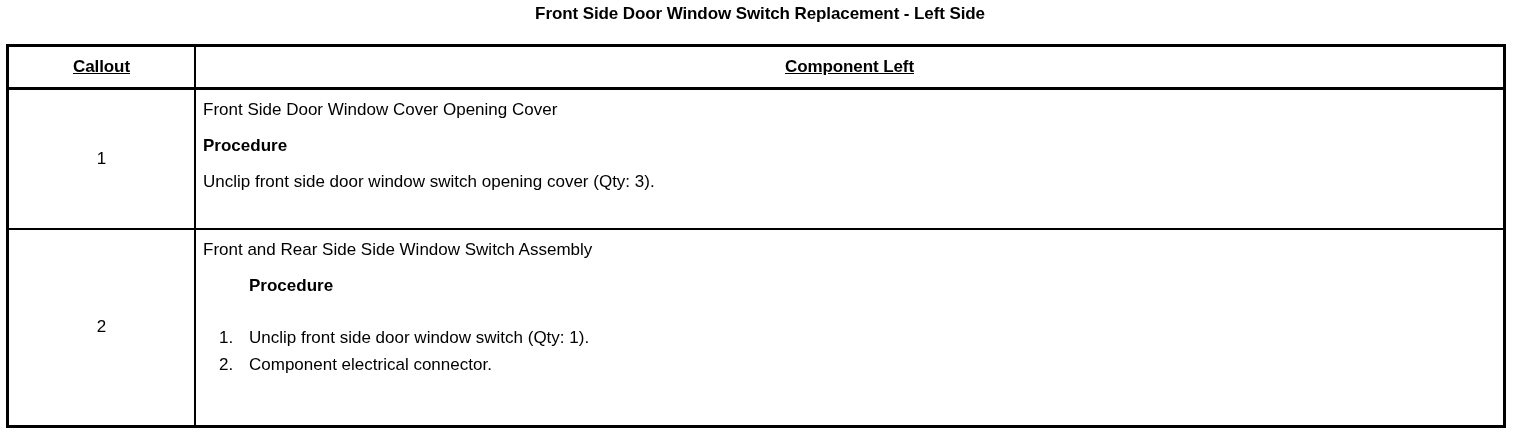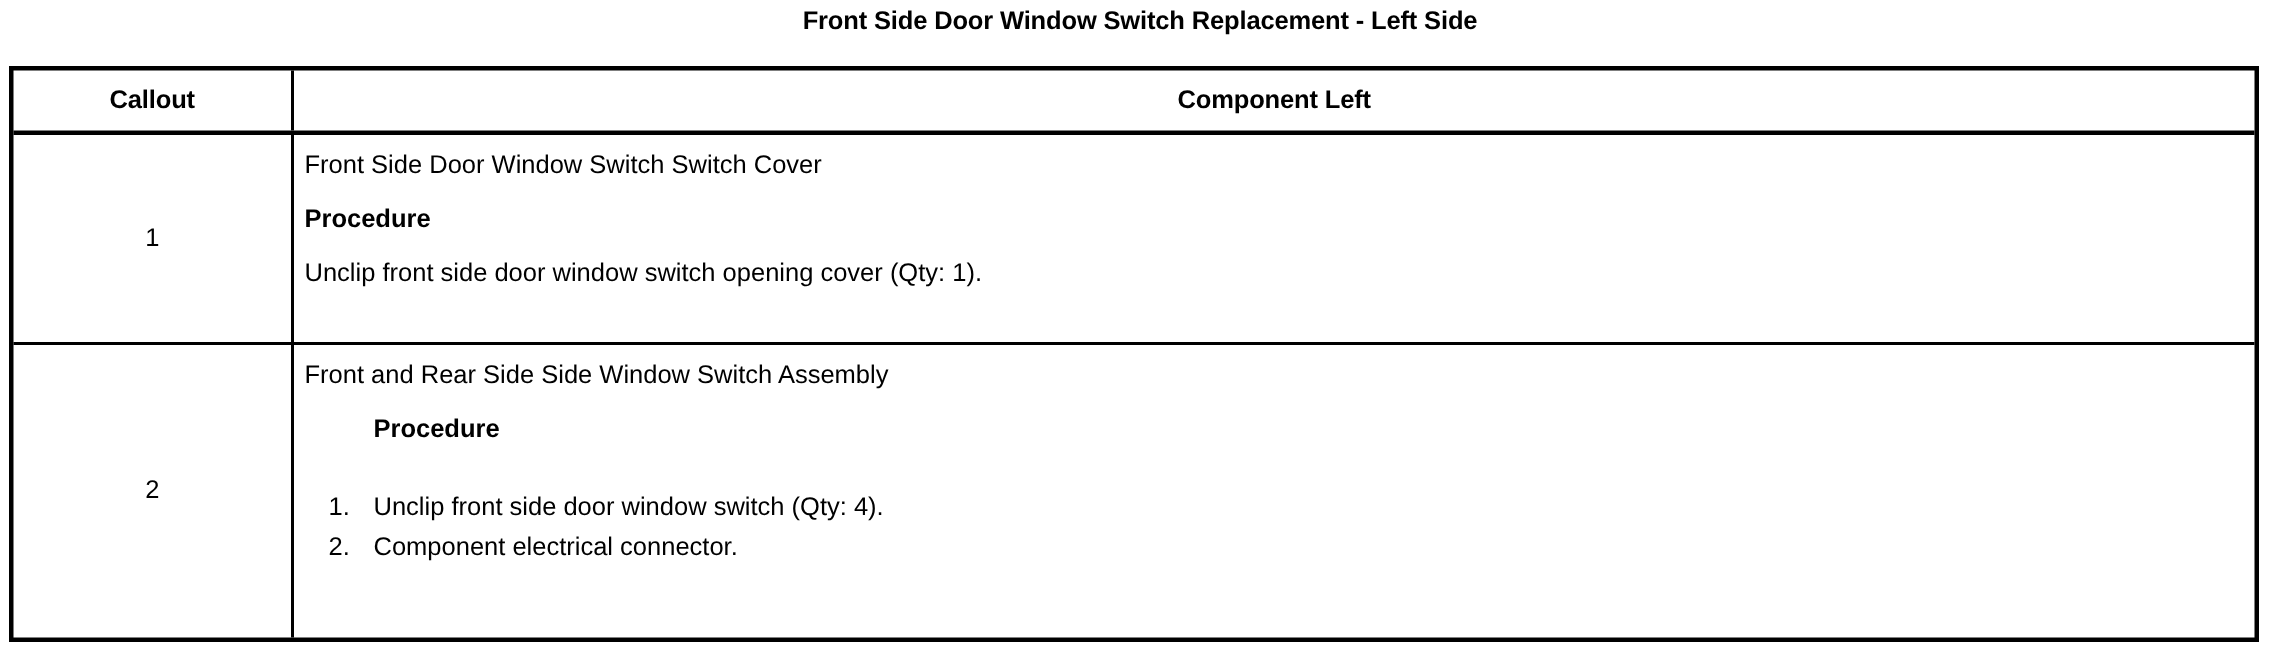--- a/index.html
+++ b/index.html
@@ -58,20 +58,21 @@
   
   .hdr-cell {
     border-bottom: 3px solid #000000;
     font-size: 17px;
     font-weight: bold;
     text-align: center;
     vertical-align: middle;
     height: 41px;
     padding: 0;
     letter-spacing: -0.1px;
+    text-decoration: underline;
   }
   .hdr-cell.callout-hdr {
     border-right: 2px solid #000000;
   }
 
   
   .callout-cell {
     border-right: 2px solid #000000;
     text-align: center;
     vertical-align: middle;
@@ -140,37 +141,37 @@
           <th class="hdr-cell callout-hdr">Callout</th>
           <th class="hdr-cell">Component Left</th>
         </tr>
       </thead>
       <tbody>
 
         <tr class="row-1">
           <td class="callout-cell">1</td>
           <td class="component-cell">
             <div class="cell-inner">
-              <div class="line">Front Side Door Window Switch Switch Cover</div>
+              <div class="line">Front Side Door Window Cover Opening Cover</div>
               <div class="line bold">Procedure</div>
-              <div class="line">Unclip front side door window switch opening cover (Qty: 1).</div>
+              <div class="line">Unclip front side door window switch opening cover (Qty: 3).</div>
             </div>
           </td>
         </tr>
 
         <tr class="row-2">
           <td class="callout-cell">2</td>
           <td class="component-cell">
             <div class="cell-inner">
               <div class="line">Front and Rear Side Side Window Switch Assembly</div>
               <div class="line bold indent">Procedure</div>
               <ol class="steps">
                 <li>
                   <span class="num">1.</span>
-                  <span>Unclip front side door window switch (Qty: 4).</span>
+                  <span>Unclip front side door window switch (Qty: 1).</span>
                 </li>
                 <li>
                   <span class="num">2.</span>
                   <span>Component electrical connector.</span>
                 </li>
               </ol>
             </div>
           </td>
         </tr>
 

